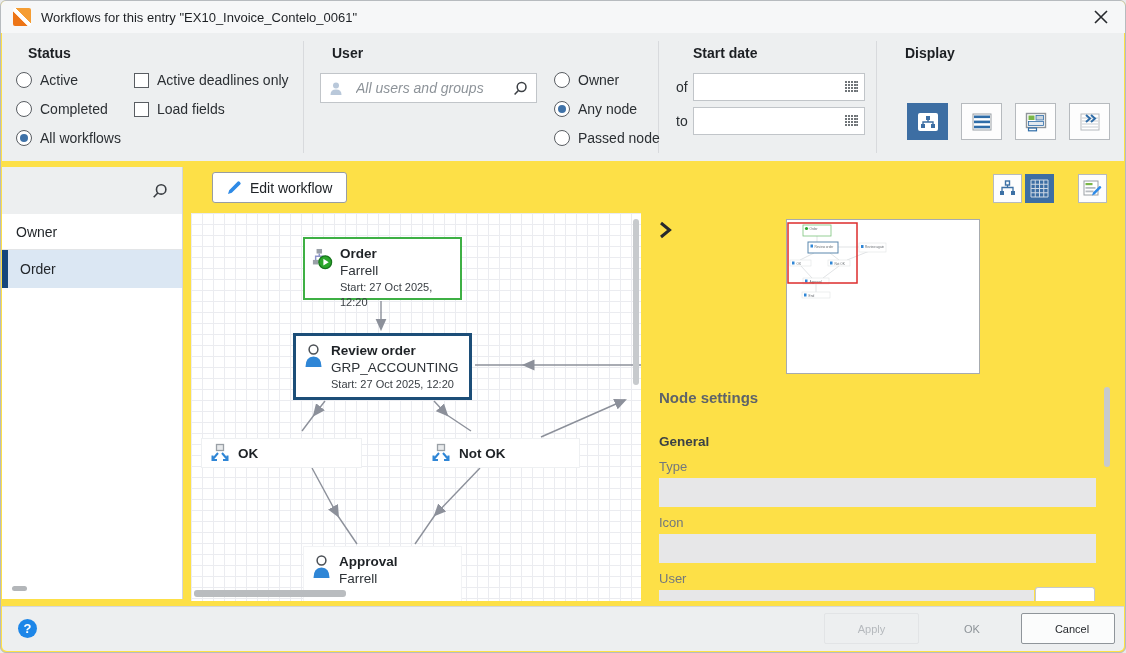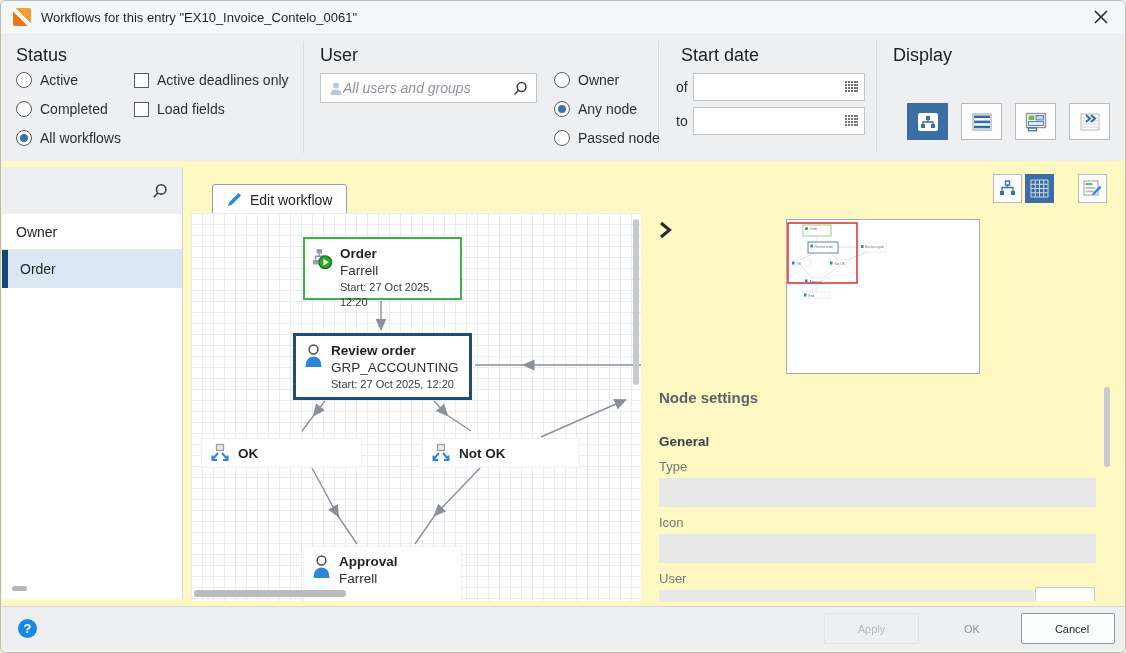--- a/index.html
+++ b/index.html
@@ -1,39 +1,39 @@
 <!DOCTYPE html>
 <html><head>
 <meta charset="utf-8">
 <style>
   * { margin:0; padding:0; box-sizing:border-box; }
   html,body { width:1126px; height:653px; background:#e9eaec; font-family:"Liberation Sans", sans-serif; }
-  .dialog { position:absolute; left:0; top:0; width:1126px; height:653px; background:#fef9c3;
+  .dialog { position:absolute; left:0; top:0; width:1126px; height:653px; background:#fde047;
             border:1px solid #b7bbbf; border-radius:6px; overflow:hidden; }
 
   
   .titlebar { position:absolute; left:0; top:0; right:0; height:32px; background:#f6f7f8;
               display:flex; align-items:center; padding:0 12px; }
   .logo { width:18px; height:18px; margin-right:10px; border-radius:2px;
           background:linear-gradient(to top right, #ed7517 0 40%, #ffffff 42% 56%, #f59d33 58% 100%); }
   .title { font-size:13px; color:#1d2024; }
   .closebtn { position:absolute; right:14px; top:6px; width:20px; height:20px; cursor:pointer;
               display:flex; align-items:center; justify-content:center; }
 
   
   .filterbar { position:absolute; left:1px; right:1px; top:32px; height:128px; background:#edeff0; }
   .vsep { position:absolute; top:8px; height:112px; width:1px; background:#d8dadd; }
-  .fheading { position:absolute; font-size:18px; font-weight:normal; color:#1c1f23; }
+  .fheading { position:absolute; font-size:14px; font-weight:bold; color:#1c1f23;margin-left:12px; }
   .choice { position:absolute; display:flex; align-items:center; gap:8px; font-size:14px; color:#2b2f33; cursor:pointer; }
   .radio { width:16px; height:16px; border:1.5px solid #595d62; border-radius:50%; background:#fff; position:relative; flex:0 0 auto; }
   .radio.sel::after { content:""; position:absolute; left:3px; top:3px; width:8px; height:8px; border-radius:50%; background:#3f72a8; }
   .checkbox { width:15px; height:15px; border:1.5px solid #595d62; background:#fff; flex:0 0 auto; }
 
   .usearch { position:absolute; left:318px; top:72px; width:217px; height:30px; background:#fff;
-             border:1px solid #c1c5c9; display:flex; align-items:center; padding:0 8px; gap:0; }
+             border:1px solid #c1c5c9; display:flex; align-items:center; padding:0 8px; gap:13px; }
   .usearch input { border:none; outline:none; flex:1; font-size:14px; font-style:italic; color:#5a6066;
                    font-family:"Liberation Sans", sans-serif; background:transparent; min-width:0; }
   .usearch input::placeholder { color:#8d9399; font-style:italic; }
 
   .datefield { position:absolute; width:172px; height:28px; background:#fff; border:1px solid #c1c5c9;
                display:flex; align-items:center; padding:0 6px; }
   .datefield input { border:none; outline:none; flex:1; font-size:13px; background:transparent; min-width:0; }
   .datelabel { position:absolute; font-size:14px; color:#2b2f33; }
 
   .dispbtn { position:absolute; top:70px; width:41px; height:37px; background:#fdfdfd; border:1px solid #b6babe;
@@ -48,21 +48,21 @@
                border-bottom:1px solid #e3e5e7; }
   .sb-row { height:38px; display:flex; align-items:center; padding-left:18px; font-size:14px; color:#23272b;
             cursor:pointer; position:relative; }
   .sb-row.sel { background:#dbe7f3; }
   .sb-row.sel::before { content:""; position:absolute; left:0; top:0; bottom:0; width:6px; background:#16477c; }
   .sb-grip { position:absolute; left:10px; bottom:8px; width:15px; height:5px; border-radius:3px; background:#b3b6b9; }
 
   
   .editbtn { position:absolute; left:211px; top:171px; height:31px; background:#fff; border:1px solid #989da2;
              border-radius:3px; display:flex; align-items:center; gap:8px; padding:0 14px; font-size:14px;
-             color:#202428; cursor:pointer;margin-top:12px; }
+             color:#202428; cursor:pointer; }
   .minibtn { position:absolute; top:173px; width:29px; height:29px; background:#fdfdfd; border:1px solid #b6babe;
              display:flex; align-items:center; justify-content:center; cursor:pointer; }
   .minibtn.sel { background:#3d6ea3; border-color:#3d6ea3; }
 
   
   .canvas { position:absolute; left:190px; top:212px; width:450px; height:388px; background:#fff;
             background-image:linear-gradient(#ebecf0 1px, transparent 1px),
                              linear-gradient(90deg, #ebecf0 1px, transparent 1px);
             background-size:11px 11px; overflow:hidden; }
   .wfnode { position:absolute; background:#fff; display:flex; padding:6px 8px 5px 7px; gap:7px; }

